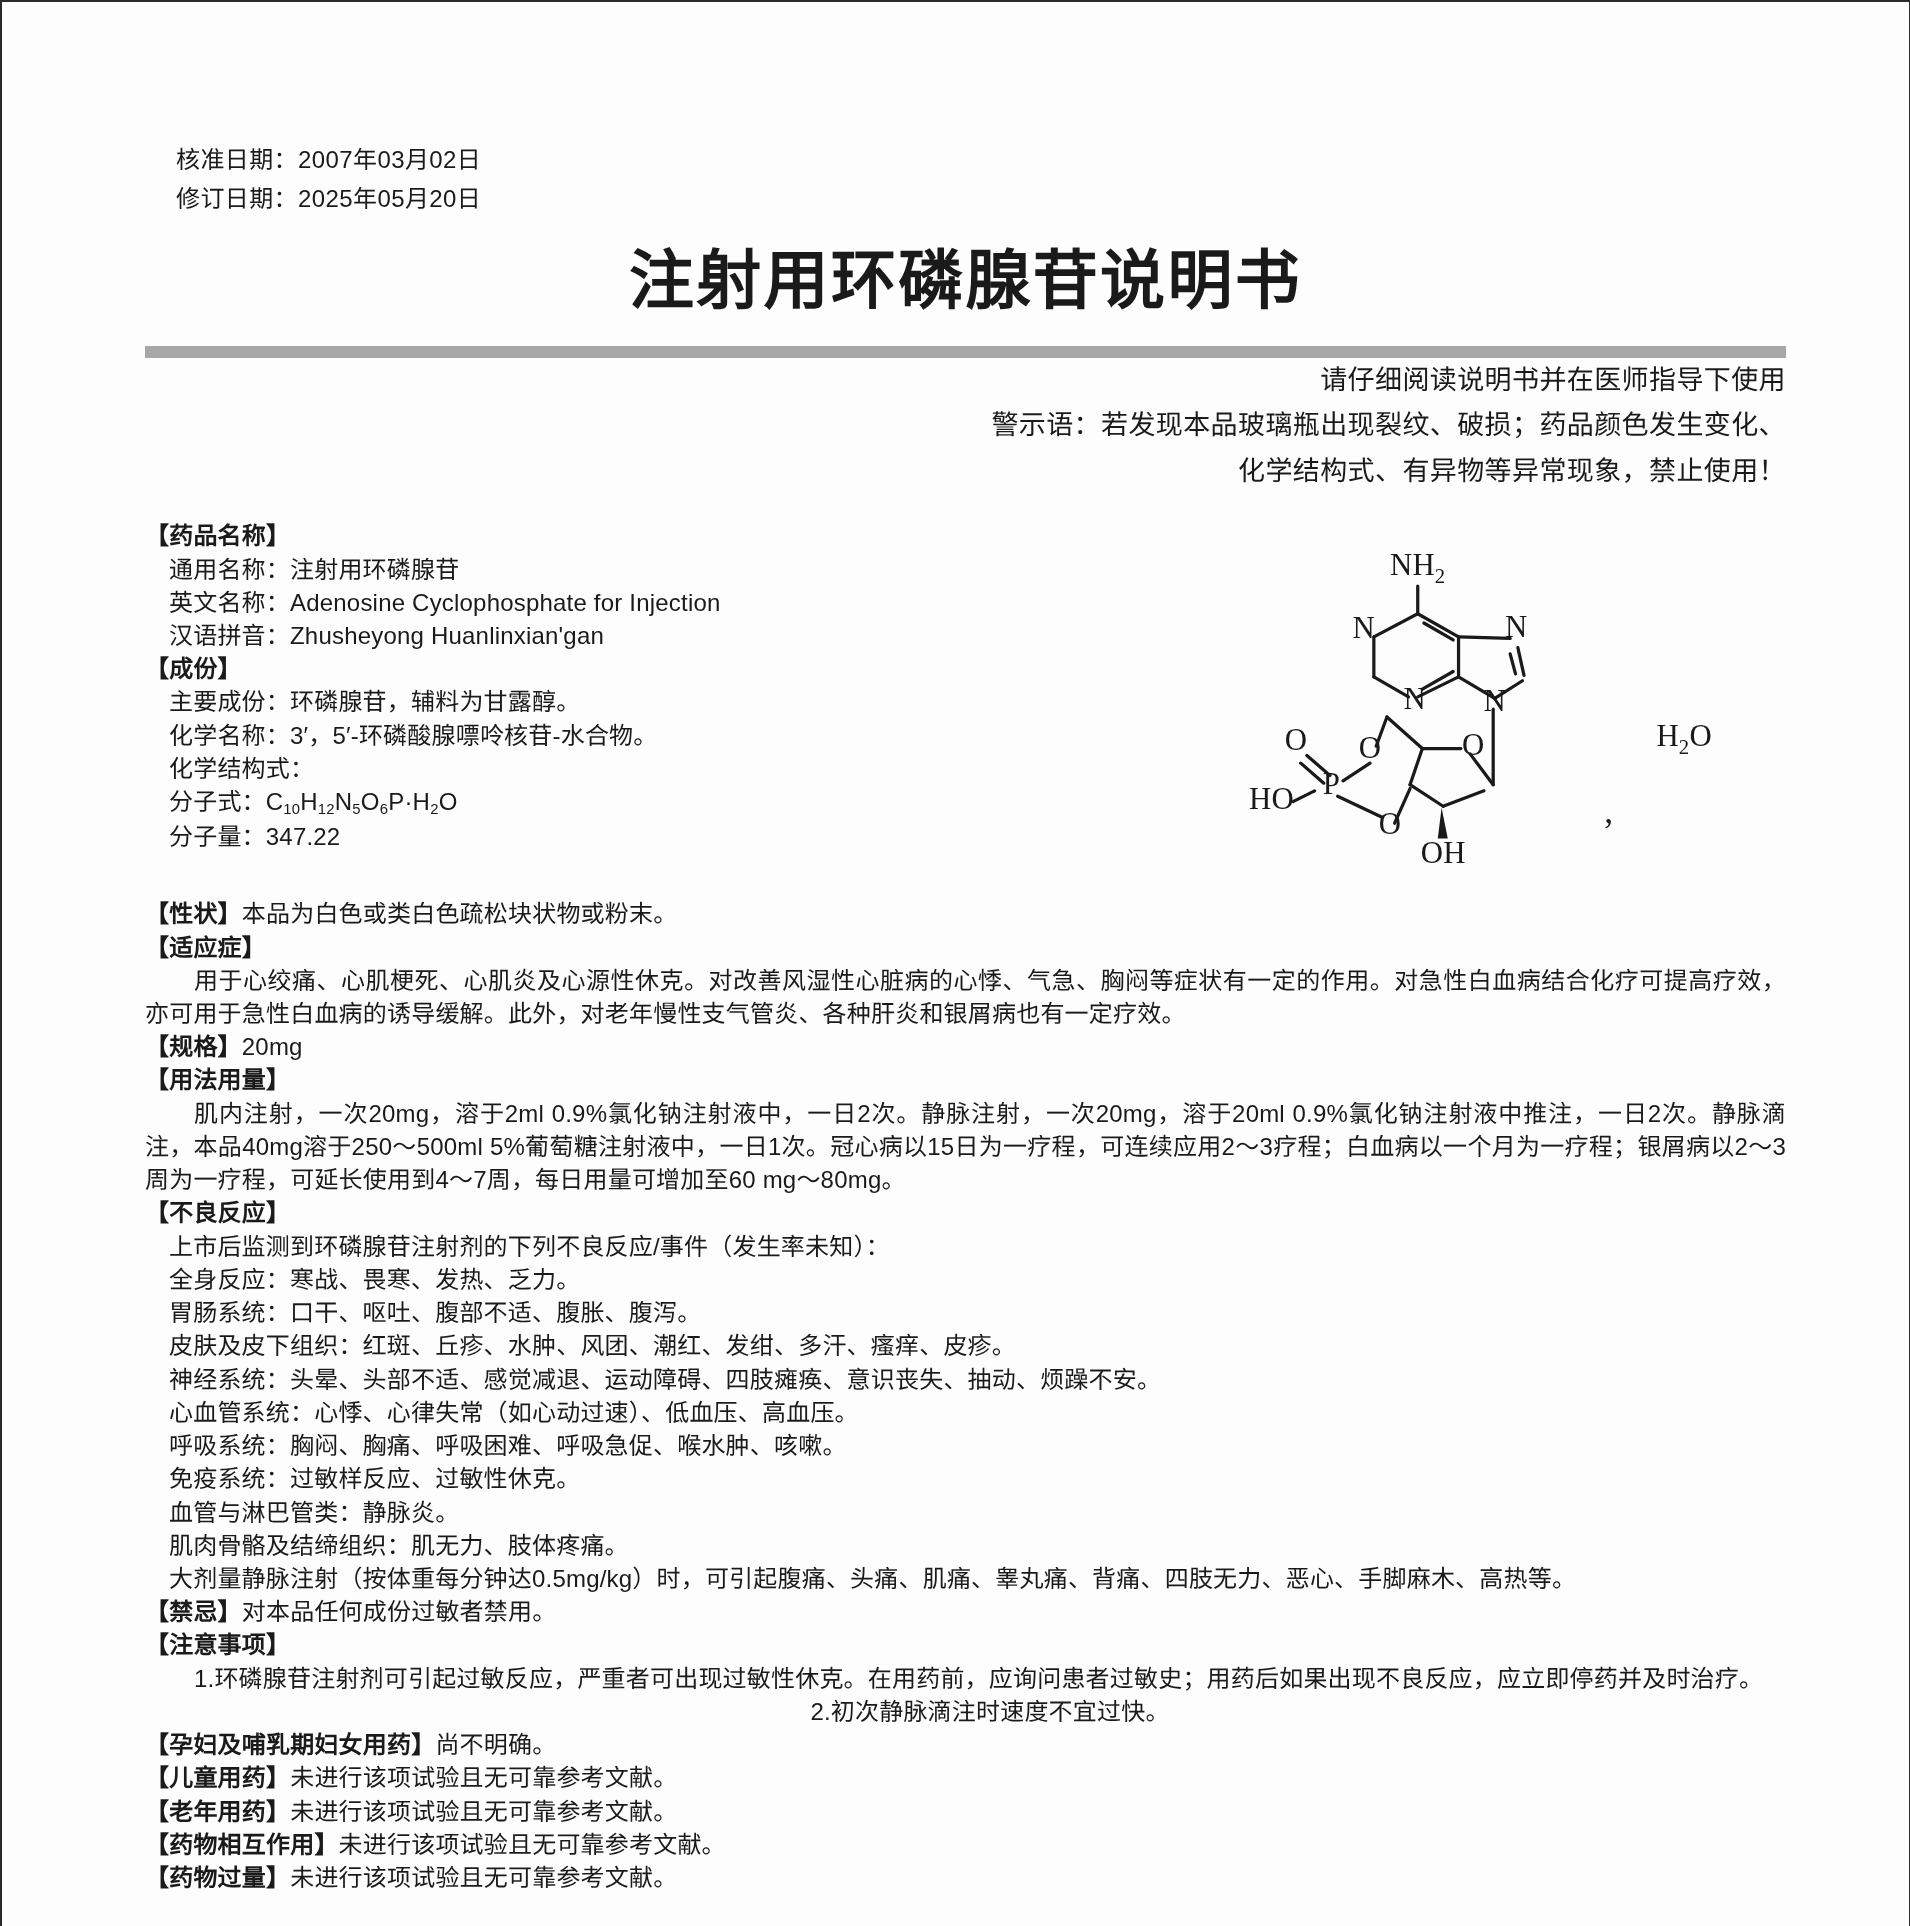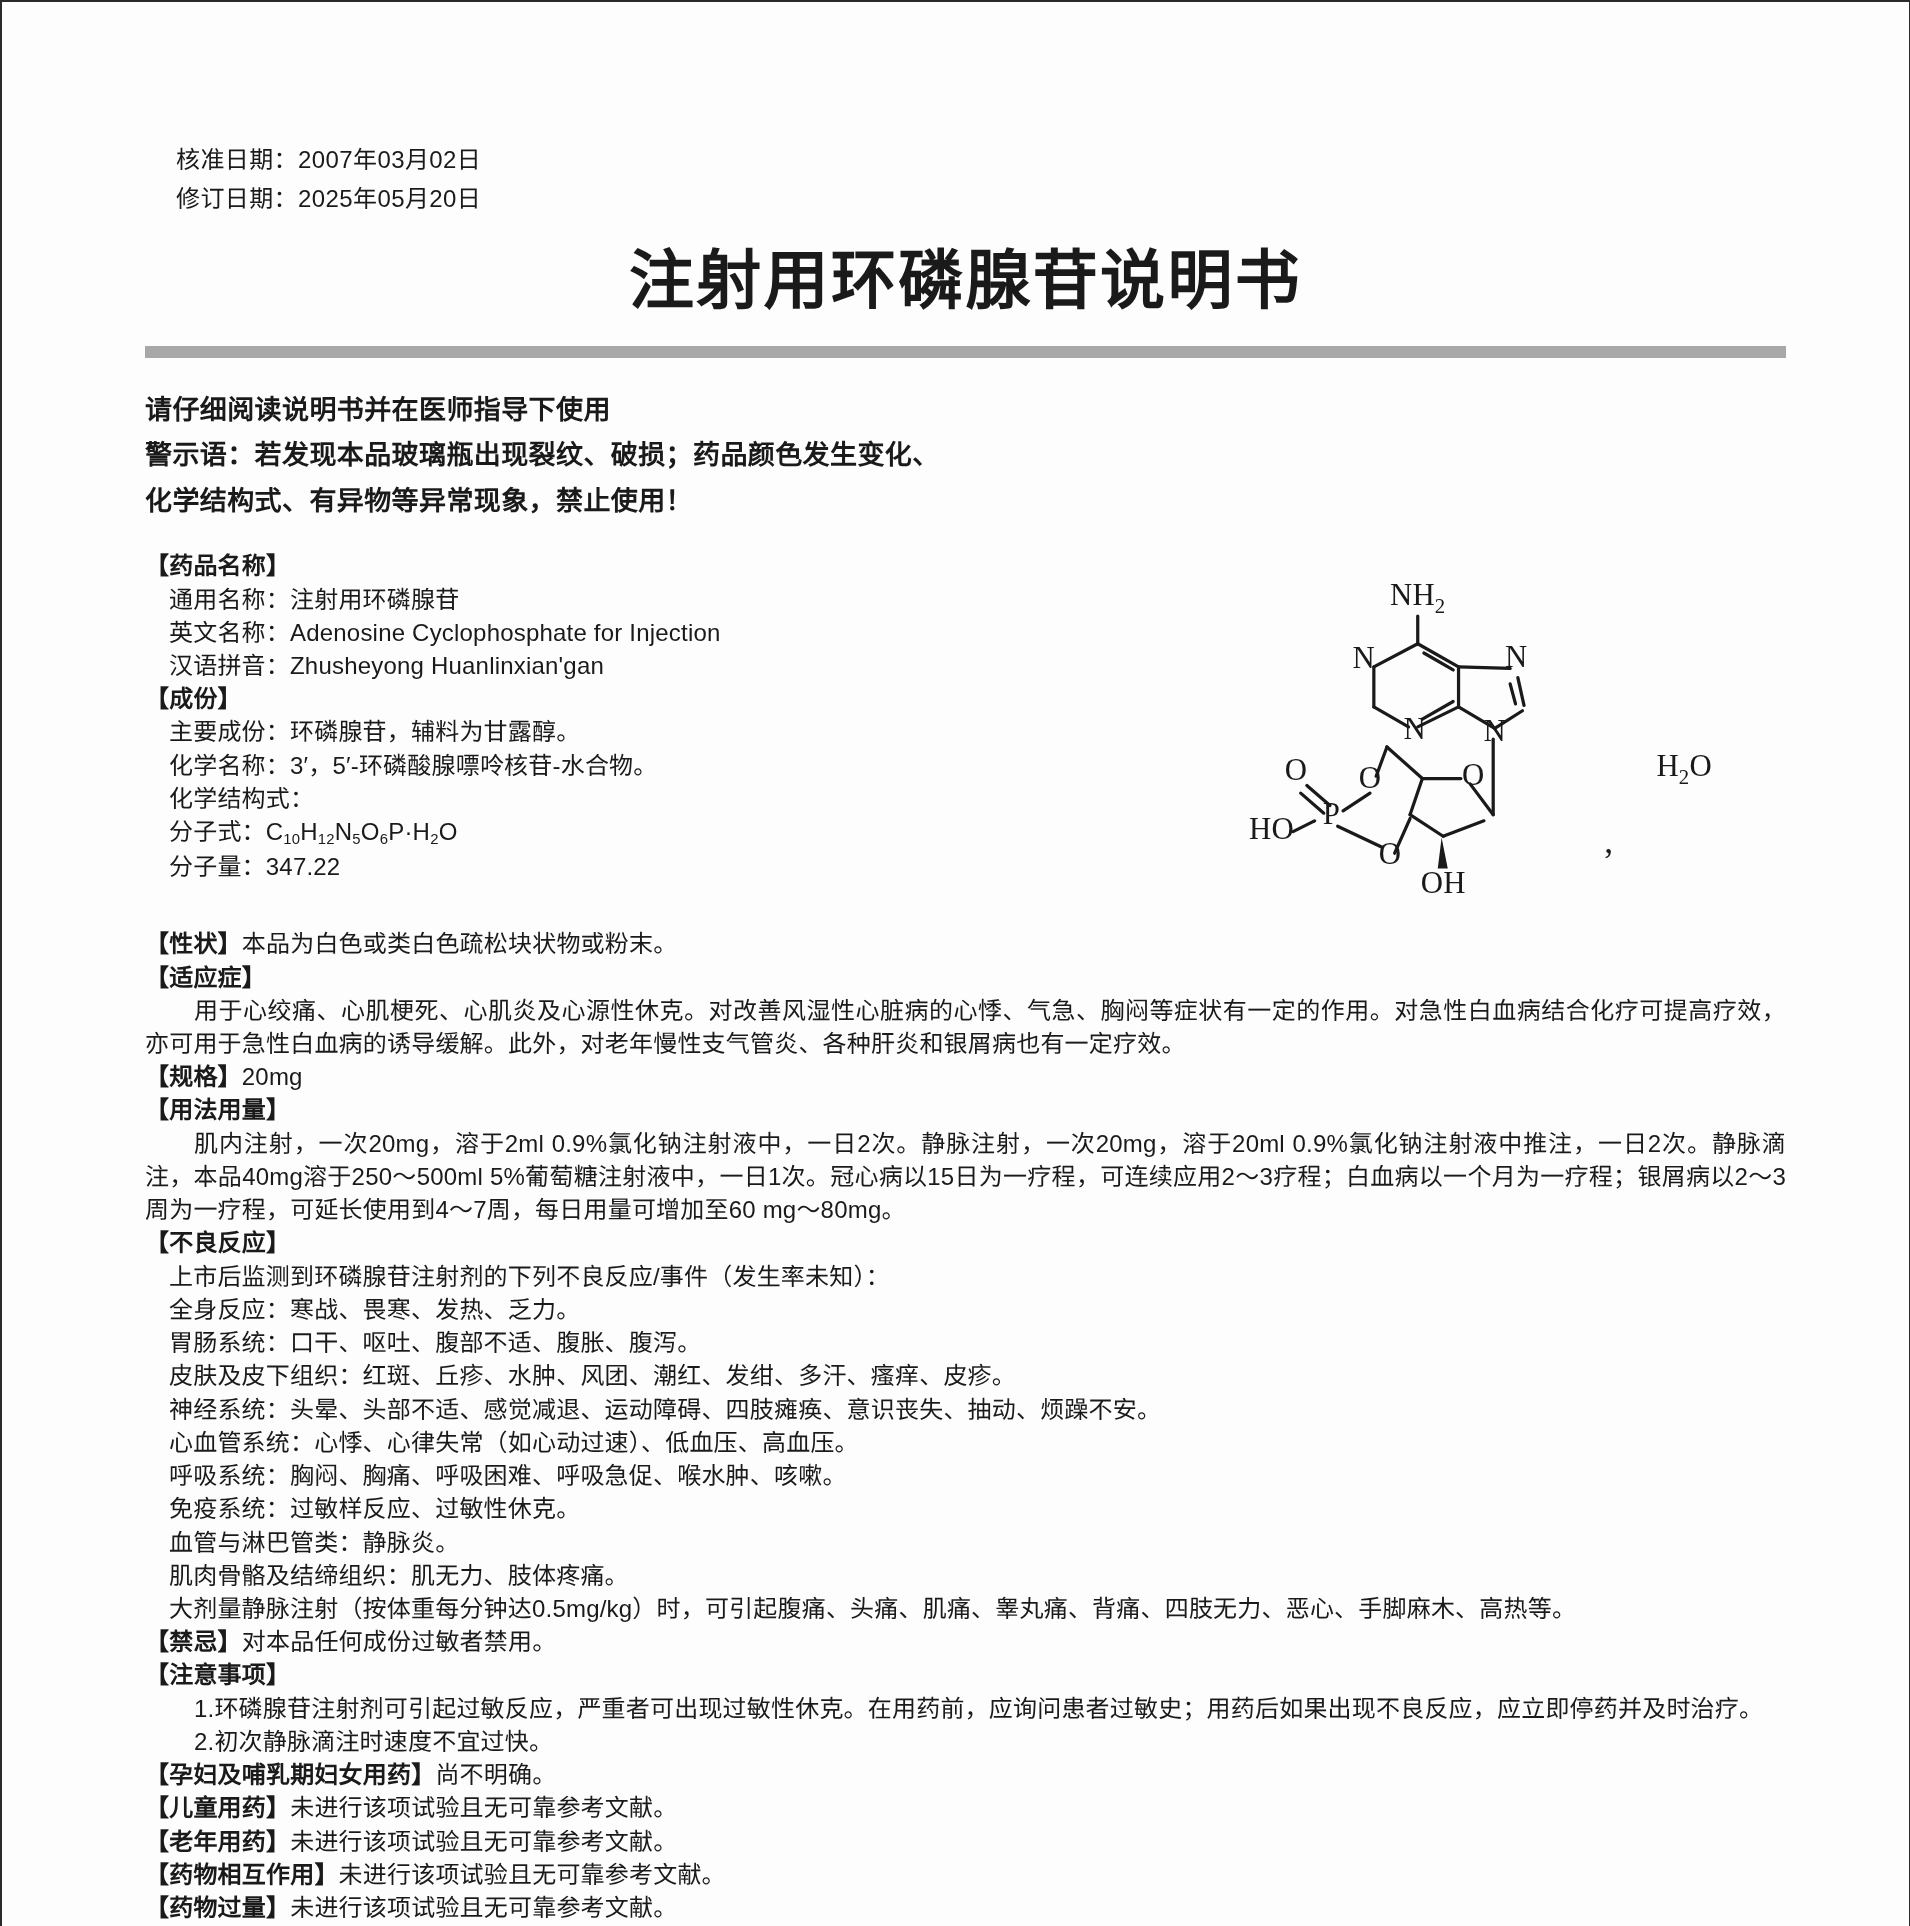--- a/index.html
+++ b/index.html
@@ -49,40 +49,39 @@
   }
   .rule {
     height: 11.6px;
     background: #a8a8a8;
     margin-top: 30px;
     width: 100%;
   }
 
   
   .warn-block {
-    text-align: left;
-    margin-top: 30px;
+    text-align: right;
     font-size: 27px;
-    font-weight: bold;
+    font-weight: normal;
     line-height: 1.68;
     letter-spacing: 0.4px;
   }
   .warn-block .w-line { white-space: nowrap; }
 
   
   .content {
     margin-top: 25.4px;
     font-size: 24px;
     line-height: 1.385;
     letter-spacing: 0.2px;
     position: relative;
   }
   .sec-head { font-weight: bold; white-space: nowrap; }
   .ind1 { padding-left: 24px; }
-  .ind2 { text-indent: 49px; }
+  .ind2 { text-indent: 49px; text-align: center; }
   .para  { text-align: justify; text-justify: inter-ideograph; }
   .nowrapline { white-space: nowrap; }
   sub { font-size: 0.62em; vertical-align: -0.28em; }
 
   
   .struct-wrap { position: relative; min-height: 378px; }
   .struct-svg {
     position: absolute;
     right: 31px;
     top: -3.9px;

